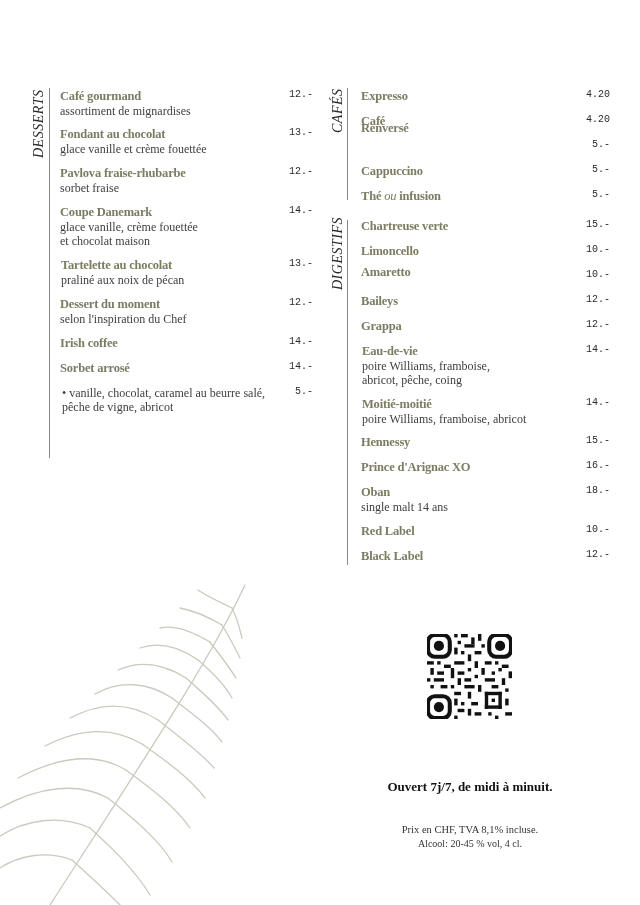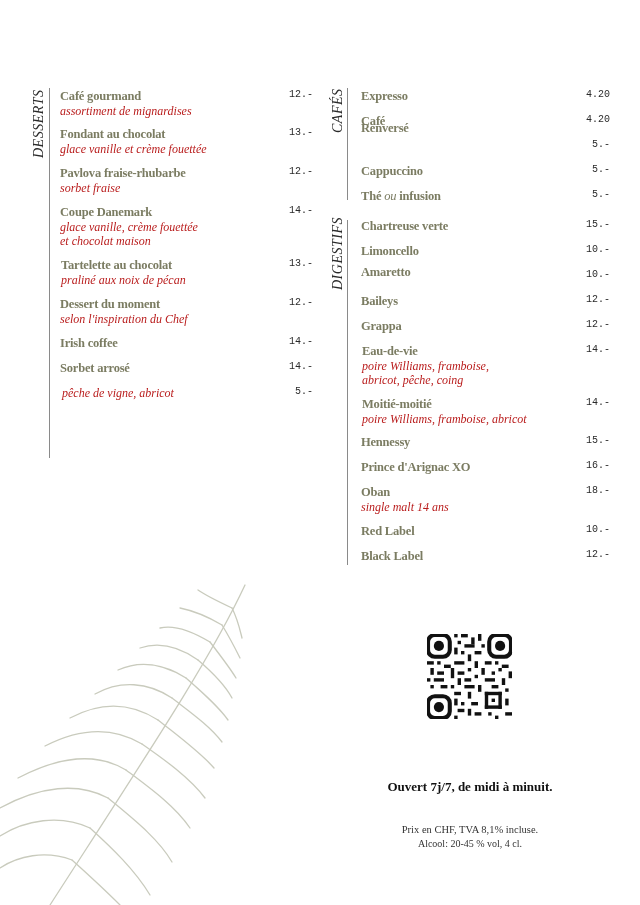--- a/index.html
+++ b/index.html
@@ -4,21 +4,21 @@
 <style>
   html, body { margin:0; padding:0; background:#ffffff; }
   body { width:640px; height:905px; position:relative; overflow:hidden;
          font-family:"Liberation Serif","DejaVu Serif",serif; color:#1f1f1f; }
   .section-label { position:absolute; font-style:italic; font-size:14px; letter-spacing:0.5px;
          color:#2a2a2a; transform:rotate(-90deg); transform-origin:left top; white-space:nowrap; }
   .vline { position:absolute; width:1px; background:#8a8a8a; }
   .item { position:absolute; }
   .name { font-size:12.5px; color:#7b7c62; font-weight:bold; letter-spacing:-0.2px; white-space:nowrap; }
   .name .or { font-style:italic; font-weight:normal; }
-  .desc { font-size:12px; font-style:italic; color:#b91c1c; line-height:14px; }
+  .desc { font-size:12px; color:#404040; line-height:14px; }
   .price { position:absolute; font-size:10px; color:#2a2a2a; text-align:right; white-space:nowrap;font-family:Liberation Mono, monospace; }
   .center { position:absolute; text-align:center;margin-top:31px; }
   .qr { position:absolute; left:427px; top:634px; width:85px; height:85px; }
   .fern { position:absolute; left:0; top:580px; width:260px; height:325px; }
 </style>
 </head>
 <body>
 
 <div>
   <div class="section-label" style="left:31px;top:158px;">DESSERTS</div>
@@ -65,20 +65,21 @@
     <div class="name">Irish coffee</div>
   </div>
   <div class="price" style="right:327px;top:336px;">14.-</div>
 
   <div class="item" style="left:60px;top:361px;">
     <div class="name">Sorbet arrosé</div>
   </div>
   <div class="price" style="right:327px;top:361px;">14.-</div>
 
   <div class="item" style="left:62px;top:386px;">
+    <div class="desc">• vanille, chocolat, caramel au beurre salé,</div>
     <div class="desc">pêche de vigne, abricot</div>
   </div>
   <div class="price" style="right:327px;top:386px;">5.-</div>
 </div>
 
 <div>
   <div class="section-label" style="left:330px;top:133px;">CAFÉS</div>
   <div class="vline" style="left:347px;top:88px;height:112px;"></div>
   <div class="item" style="left:361px;top:89px;">
       <div class="name">Expresso</div>

